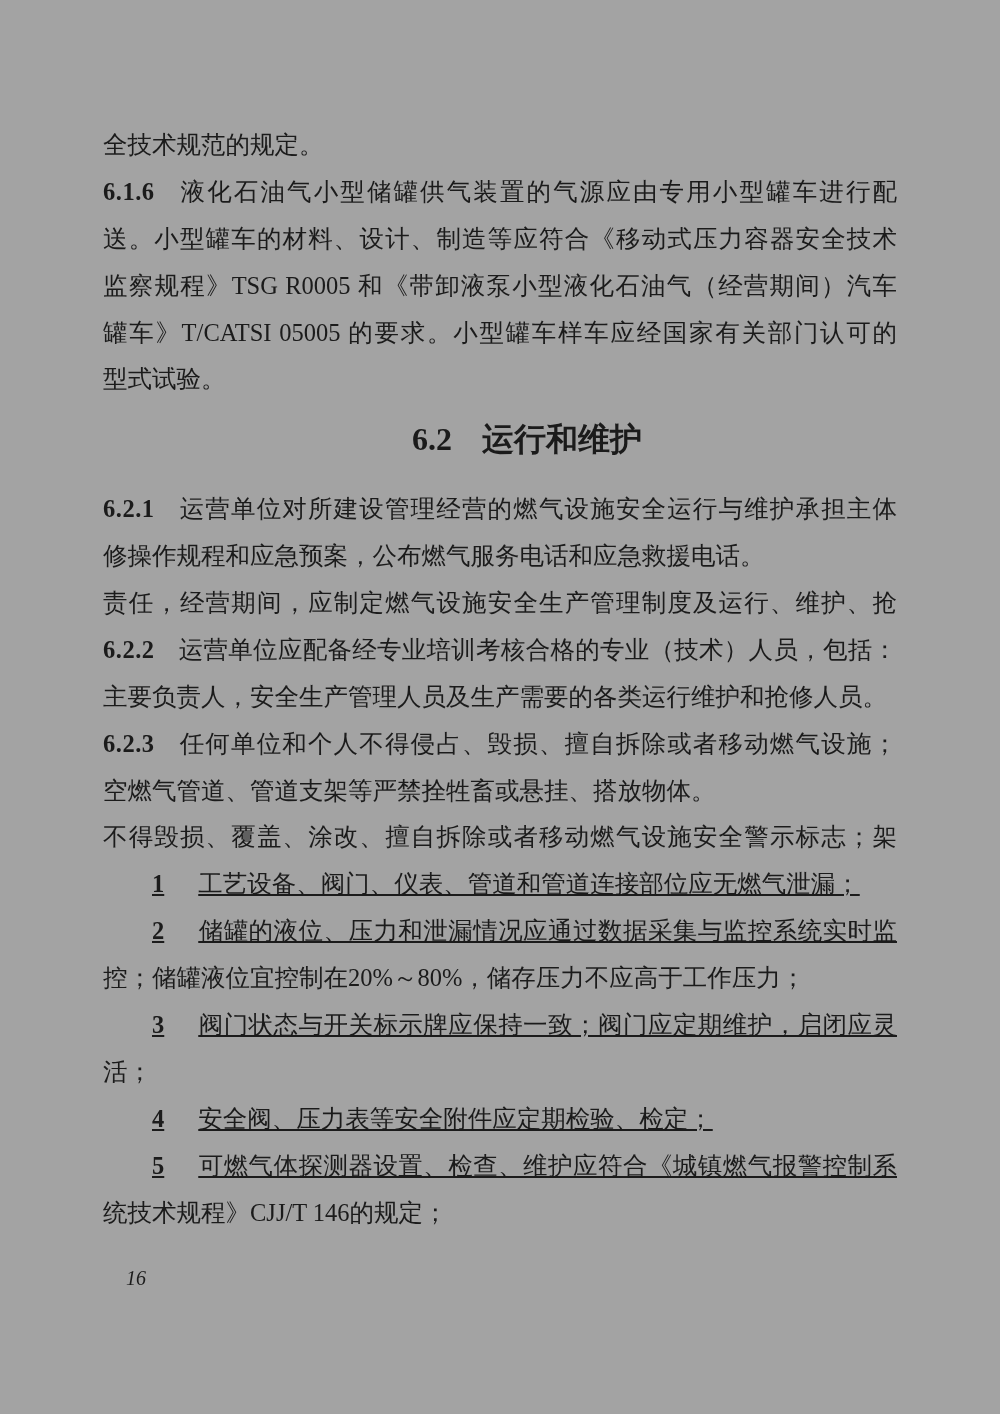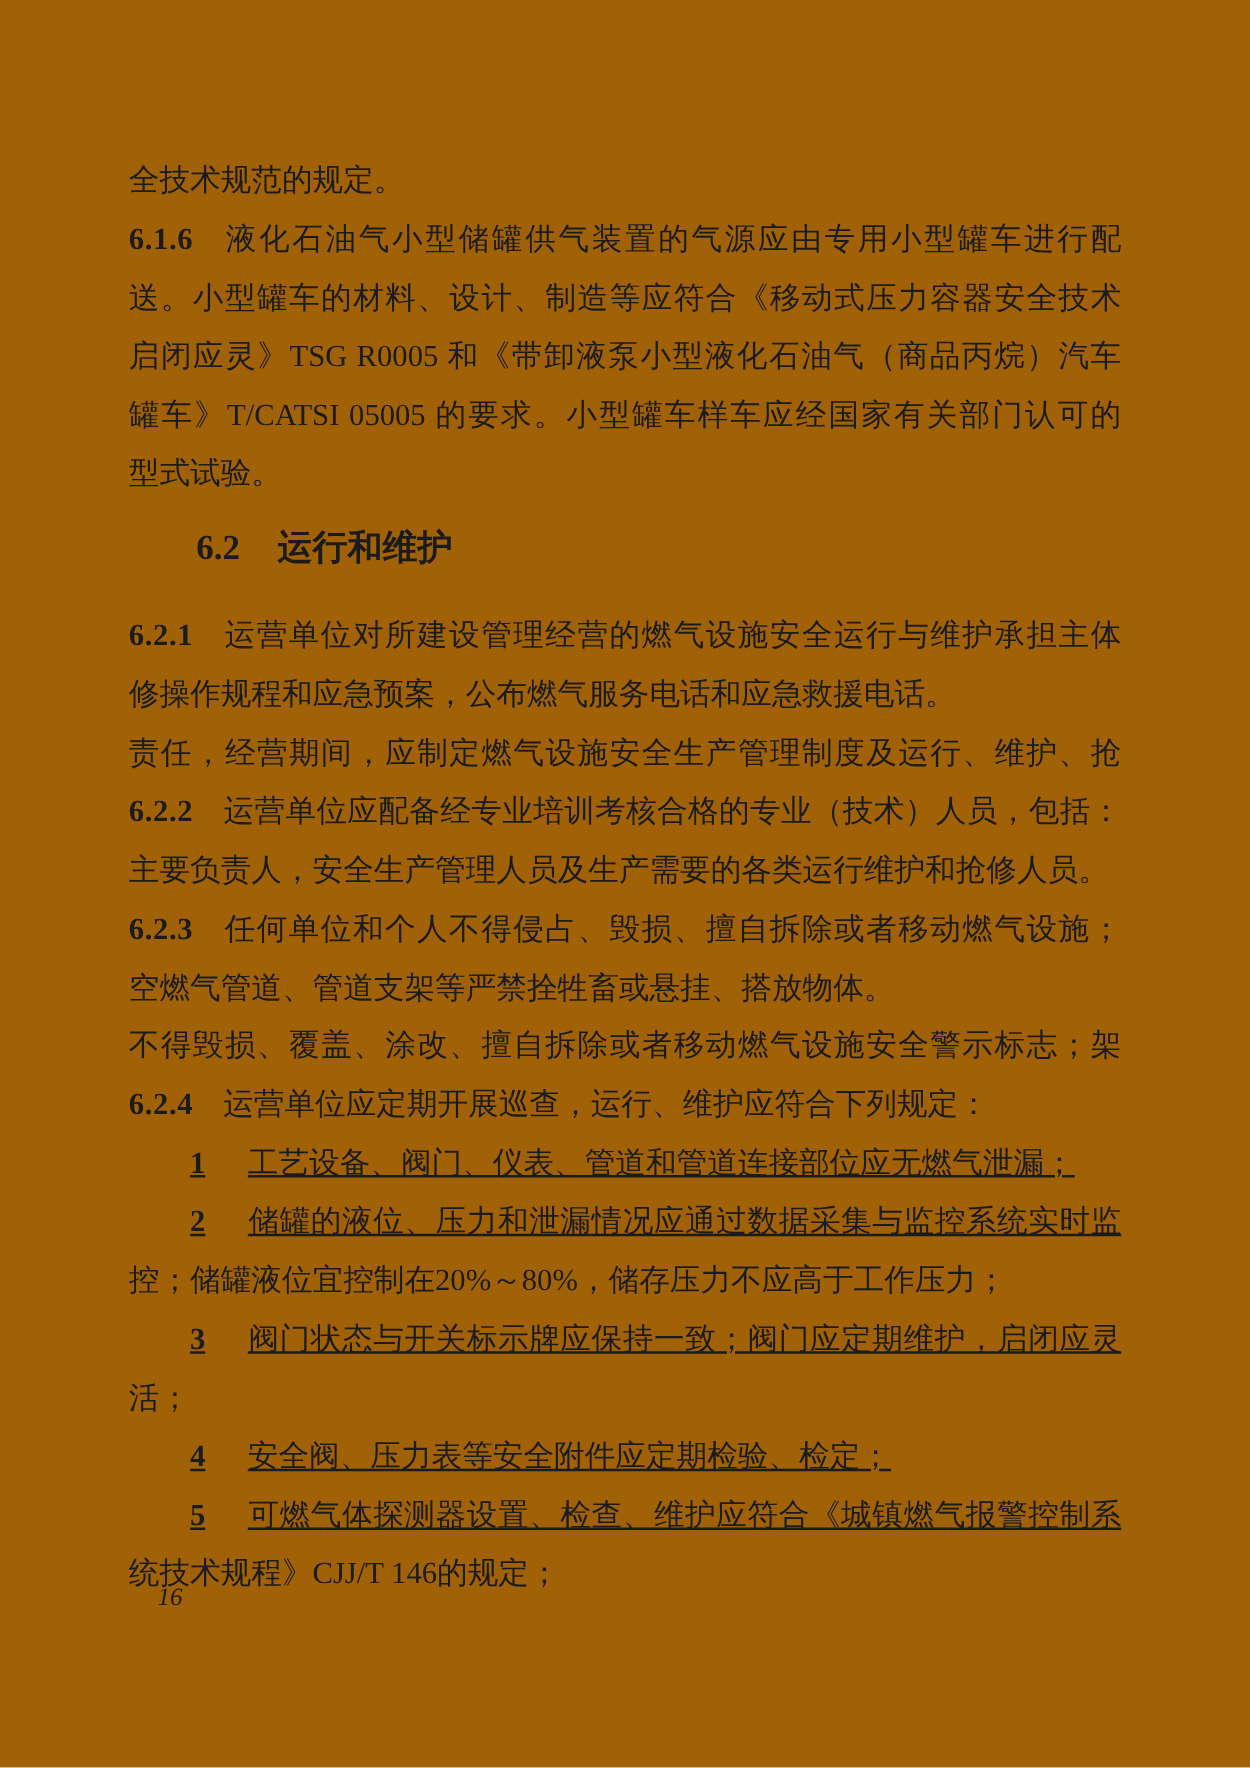--- a/index.html
+++ b/index.html
@@ -4,21 +4,21 @@
 <style>
   html, body {
     margin: 0;
     padding: 0;
     background: #ffffff;
   }
   .page {
     position: relative;
     width: 1000px;
     height: 1414px;
-    background: #a16207;
+    background: #a3a3a3;
     color: #1b1b1b;
     font-family: "Liberation Serif", "DejaVu Serif", serif;
     overflow: hidden;
   }
   .body-text {
     position: absolute;
     left: 103px;
     width: 794px;
     top: 122px;
   }
@@ -42,23 +42,23 @@
   }
   .item-first { padding-left: 49px; text-decoration: underline; }
   .inum {
     font-weight: 700;
     margin-right: 34px;
   }
   .sec-heading {
     margin: 13px 0 23px 0;
     height: 46.9px;
     line-height: 46.9px;
-    font-size: 28px;
+    font-size: 32px;
     font-weight: 700;
-    text-align: left;
+    text-align: center;
     padding-left: 54px;
   }
   .hnum { margin-right: 30px; }
   .page-number {
     position: absolute;
     left: 126px;
     top: 1266px;
     font-size: 20px;
     font-style: italic;
     line-height: 1.2;
@@ -70,21 +70,21 @@
 <div class="page">
   <div class="body-text">
 
     <div class="para">
       <div class="line">全技术规范的规定。</div>
     </div>
 
     <div class="para">
       <div class="line j"><span class="cnum">6.1.6</span><span>液化石油气小型储罐供气装置的气源应由专用小型罐车进行配</span></div>
       <div class="line j">送。小型罐车的材料、设计、制造等应符合《移动式压力容器安全技术</div>
-      <div class="line j">启闭应灵》TSG R0005 和《带卸液泵小型液化石油气（商品丙烷）汽车</div>
+      <div class="line j">监察规程》TSG R0005 和《带卸液泵小型液化石油气（经营期间）汽车</div>
       <div class="line j">罐车》T/CATSI 05005 的要求。小型罐车样车应经国家有关部门认可的</div>
       <div class="line">型式试验。</div>
     </div>
 
     <div class="sec-heading"><span class="hnum">6.2</span><span>运行和维护</span></div>
 
     <div class="para">
       <div class="line j"><span class="cnum">6.2.1</span><span>运营单位对所建设管理经营的燃气设施安全运行与维护承担主体</span></div>
       <div class="line">修操作规程和应急预案，公布燃气服务电话和应急救援电话。</div>
       <div class="line j">责任，经营期间，应制定燃气设施安全生产管理制度及运行、维护、抢</div>
@@ -95,21 +95,20 @@
       <div class="line">主要负责人，安全生产管理人员及生产需要的各类运行维护和抢修人员。</div>
     </div>
 
     <div class="para">
       <div class="line j"><span class="cnum">6.2.3</span><span>任何单位和个人不得侵占、毁损、擅自拆除或者移动燃气设施；</span></div>
       <div class="line">空燃气管道、管道支架等严禁拴牲畜或悬挂、搭放物体。</div>
       <div class="line j">不得毁损、覆盖、涂改、擅自拆除或者移动燃气设施安全警示标志；架</div>
     </div>
 
     <div class="para">
-      <div class="line"><span class="cnum">6.2.4</span><span>运营单位应定期开展巡查，运行、维护应符合下列规定：</span></div>
 
       <div class="line item-first"><span class="inum">1</span><span>工艺设备、阀门、仪表、管道和管道连接部位应无燃气泄漏；</span></div>
 
       <div class="line j item-first"><span class="inum">2</span><span>储罐的液位、压力和泄漏情况应通过数据采集与监控系统实时监</span></div>
       <div class="line">控；储罐液位宜控制在20%～80%，储存压力不应高于工作压力；</div>
 
       <div class="line j item-first"><span class="inum">3</span><span>阀门状态与开关标示牌应保持一致；阀门应定期维护，启闭应灵</span></div>
       <div class="line">活；</div>
 
       <div class="line item-first"><span class="inum">4</span><span>安全阀、压力表等安全附件应定期检验、检定；</span></div>

